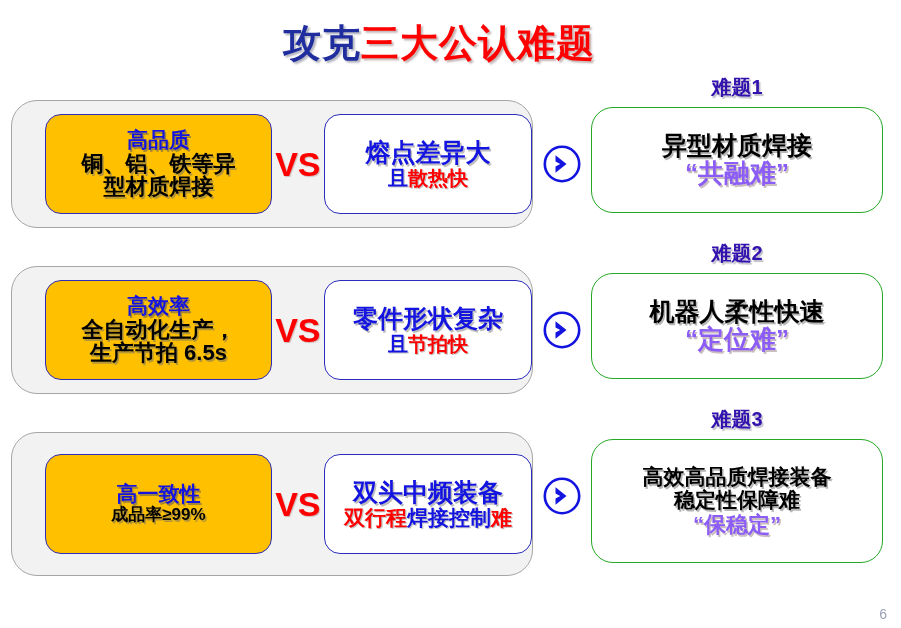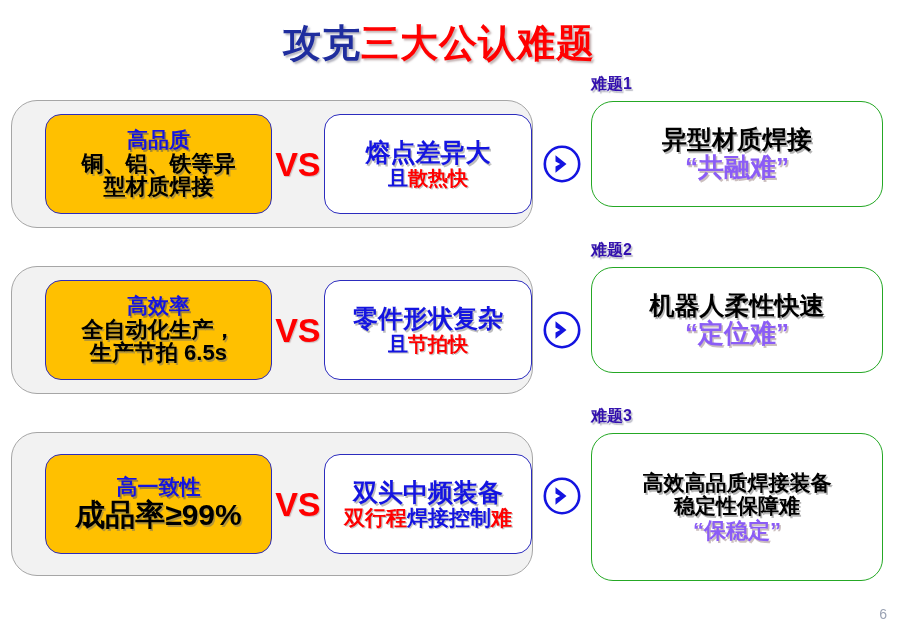--- a/index.html
+++ b/index.html
@@ -85,21 +85,21 @@
     font-size: 21px;
     text-shadow: 1.5px 1.5px 0 rgba(90,90,90,0.55);
   }
   .pill-orange .line-body {
     color: #000000;
     font-weight: bold;
     font-size: 22px;
     text-shadow: 1.5px 1.5px 0 rgba(110,110,110,0.5);
     white-space: nowrap;
   }
-  #row-3 .pill-orange .line-body { font-size: 30px; }
+  #row-3 .pill-orange .line-body { font-size: 17px; }
 
   
   .vs-mark {
     color: #FF0000;
     font-weight: bold;
     font-size: 34px;
     width: 52px;
     text-align: center;
     flex: 0 0 52px;
     text-shadow: 1px 1px 1px rgba(160,120,120,0.45);
@@ -147,39 +147,40 @@
   #row-2 .arrow-badge { left: 542px; top: 70px; }
   #row-3 .arrow-badge { left: 542px; top: 70px; }
 
   
   .right-col {
     position: absolute;
     left: 591px;
     width: 292px;
   }
   .nan-label {
+    text-align: center;
     color: #3311AE;
     font-weight: bold;
-    font-size: 16px;
+    font-size: 20px;
     text-shadow: 1.5px 1.5px 1px rgba(130,130,150,0.5);
     margin-bottom: 6px;
   }
   .green-box {
     background: #FFFFFF;
     border: 1.8px solid #25A825;
     border-radius: 22px;
     display: flex;
     flex-direction: column;
     align-items: center;
     justify-content: center;
     line-height: 1.14;
   }
   #row-1 .green-box { height: 106px; }
   #row-2 .green-box { height: 106px; }
-  #row-3 .green-box { height: 148px; }
+  #row-3 .green-box { height: 124px; }
 
   .green-box .g-black {
     color: #000000;
     font-weight: bold;
     font-size: 25px;
     white-space: nowrap;
     text-shadow: 1.5px 1.5px 0 rgba(110,110,110,0.5);
   }
   .green-box .g-red {
     color: #8b5cf6;

